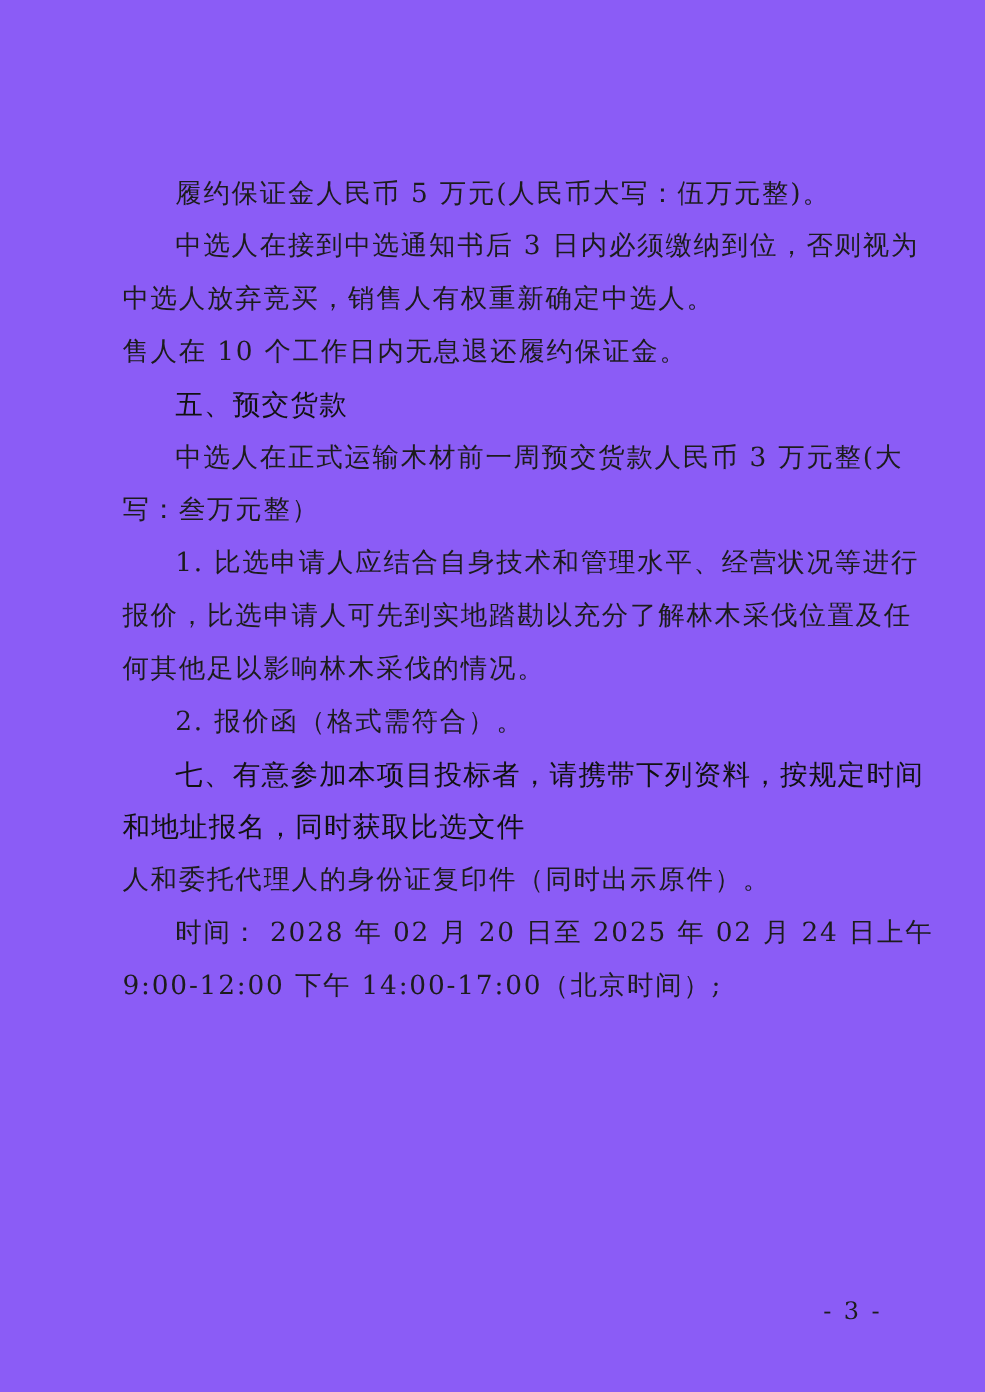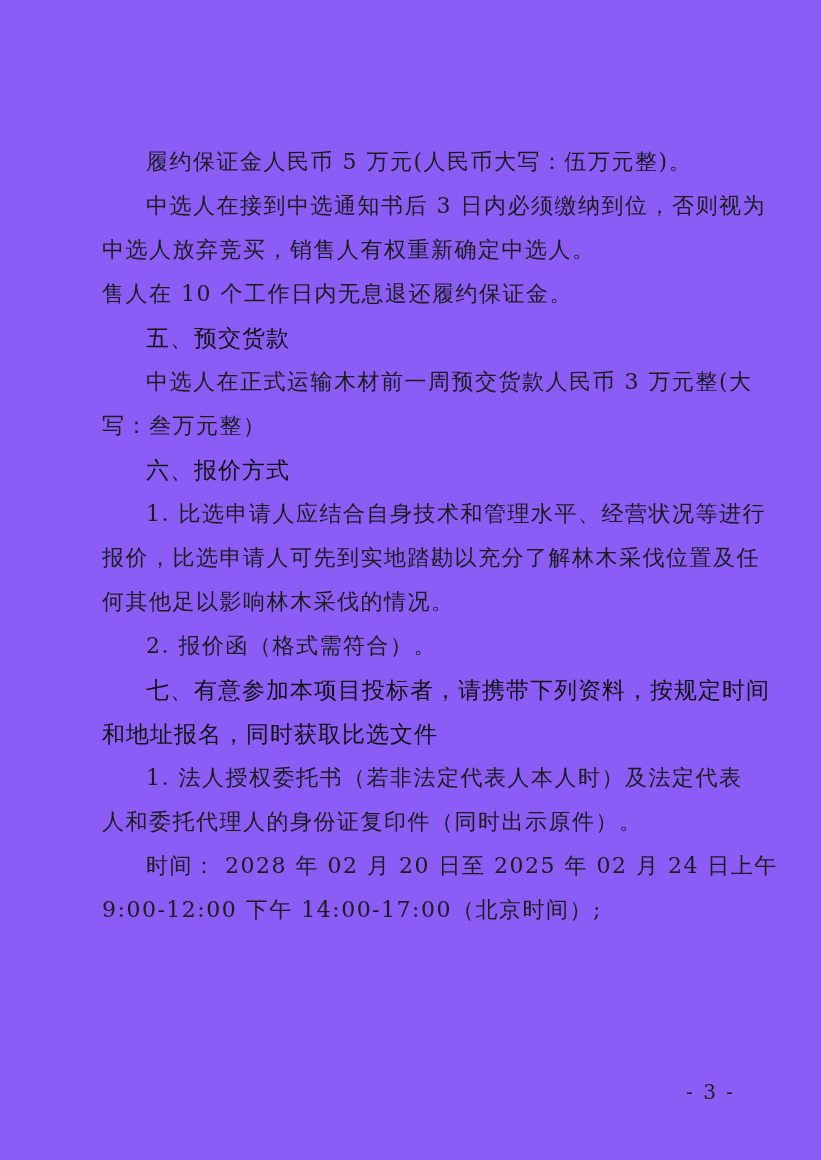--- a/index.html
+++ b/index.html
@@ -53,26 +53,24 @@
 
 <div class="page">
   <div class="content" id="doc-content">
       <div class="line body indent">履约保证金人民币 5 万元(人民币大写：伍万元整)。</div>
       <div class="line body indent">中选人在接到中选通知书后 3 日内必须缴纳到位，否则视为</div>
       <div class="line body">中选人放弃竞买，销售人有权重新确定中选人。</div>
       <div class="line body">售人在 10 个工作日内无息退还履约保证金。</div>
       <div class="line heading indent">五、预交货款</div>
       <div class="line body indent">中选人在正式运输木材前一周预交货款人民币 3 万元整(大</div>
       <div class="line body">写：叁万元整）</div>
-      <div class="line heading indent">六、报价方式</div>
       <div class="line body indent">1. 比选申请人应结合自身技术和管理水平、经营状况等进行</div>
       <div class="line body">报价，比选申请人可先到实地踏勘以充分了解林木采伐位置及任</div>
       <div class="line body">何其他足以影响林木采伐的情况。</div>
       <div class="line body indent">2. 报价函（格式需符合）。</div>
       <div class="line heading indent">七、有意参加本项目投标者，请携带下列资料，按规定时间</div>
       <div class="line heading">和地址报名，同时获取比选文件</div>
-      <div class="line body indent">1. 法人授权委托书（若非法定代表人本人时）及法定代表</div>
       <div class="line body">人和委托代理人的身份证复印件（同时出示原件）。</div>
       <div class="line body indent">时间： 2028 年 02 月 20 日至 2025 年 02 月  24 日上午</div>
       <div class="line body">9:00-12:00 下午 14:00-17:00（北京时间）;</div>
     </div>
   <div class="footer">- 3 -</div>
 </div>
 
 </body></html>

